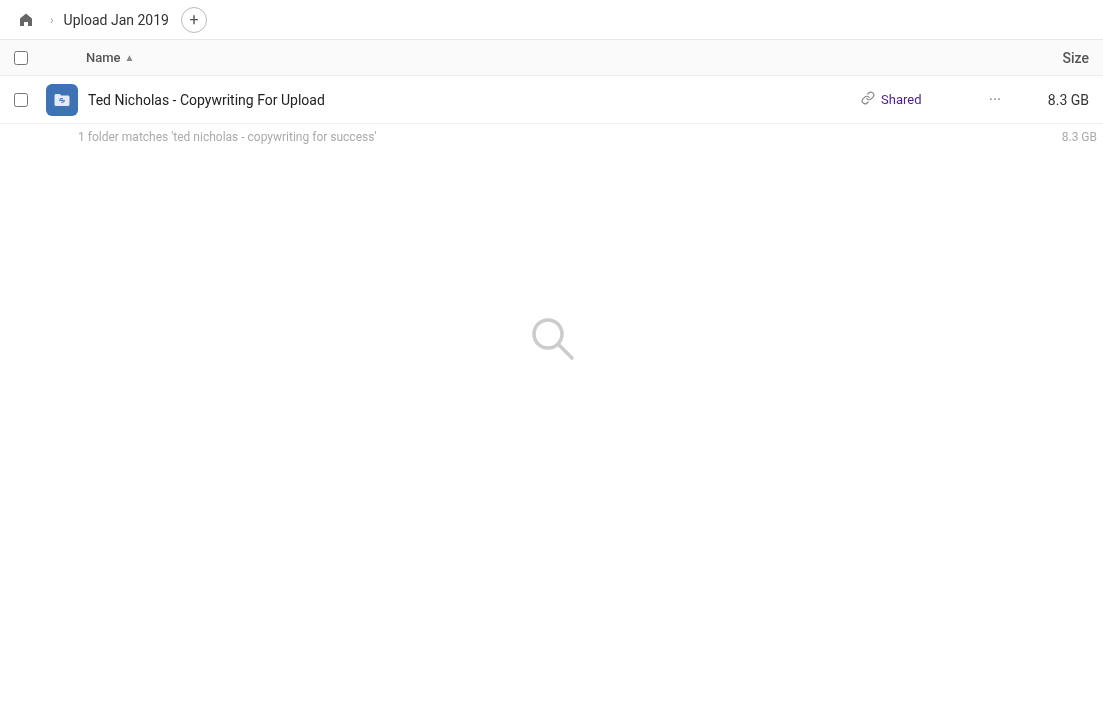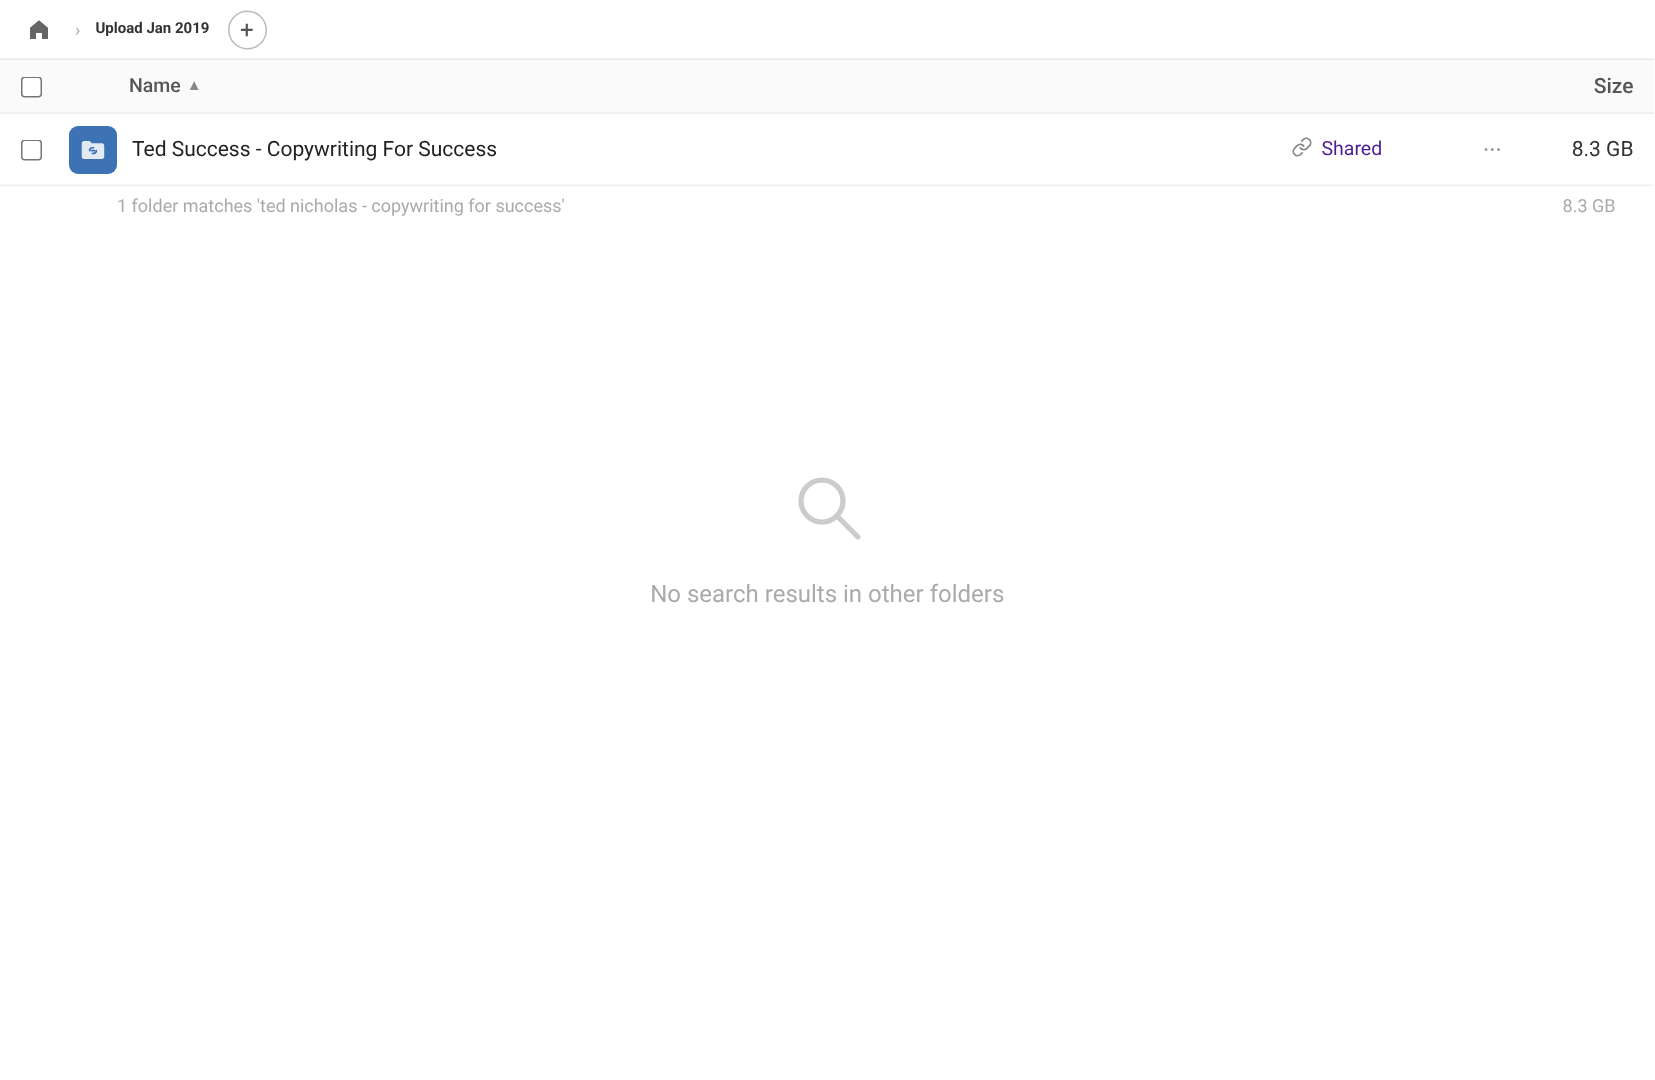--- a/index.html
+++ b/index.html
@@ -40,23 +40,23 @@
       flex-shrink: 0;
     }
 
     .breadcrumb-chevron {
       color: #aaa;
       font-size: 12px;
       margin: 0 2px;
     }
 
     .breadcrumb-title {
-      font-size: 10px;
+      font-size: 14px;
       color: #333;
-      font-weight: 700;
+      font-weight: 400;
     }
 
     .add-btn {
       display: flex;
       align-items: center;
       justify-content: center;
       width: 26px;
       height: 26px;
       border: 1.5px solid #bbb;
       border-radius: 50%;
@@ -193,21 +193,21 @@
       text-align: right;
       font-size: 14px;
       color: #333;
     }
 
     
     .match-summary {
       display: flex;
       align-items: center;
       justify-content: space-between;
-      padding: 6px 26px 6px 78px;
+      padding: 6px 6px 6px 78px;
       font-size: 12px;
       color: #aaa;
     }
 
     .match-summary-size {
       width: 80px;
       text-align: right;
       font-size: 12px;
       color: #aaa;
     }
@@ -264,21 +264,21 @@
   <div class="file-icon-wrap">
     <svg viewBox="0 0 24 24" fill="none">
 
       <path d="M2 6C2 4.9 2.9 4 4 4H9L11 6H20C21.1 6 22 6.9 22 8V18C22 19.1 21.1 20 20 20H4C2.9 20 2 19.1 2 18V6Z" fill="white" opacity="0.85"></path>
 
       <path d="M9 12.5C9 11.1 10.1 10 11.5 10H12.5" stroke="#3d72b4" stroke-width="1.5" stroke-linecap="round"></path>
       <path d="M15 12.5C15 13.9 13.9 15 12.5 15H11.5" stroke="#3d72b4" stroke-width="1.5" stroke-linecap="round"></path>
       <line x1="10.5" y1="12.5" x2="13.5" y2="12.5" stroke="#3d72b4" stroke-width="1.5" stroke-linecap="round"></line>
     </svg>
   </div>
-  <div class="file-name">Ted Success - Copywriting For Success</div>
+  <div class="file-name">Ted Nicholas - Copywriting For Upload</div>
   <div class="shared-area">
     <span class="shared-icon">
       <svg width="14" height="14" viewBox="0 0 24 24" fill="none">
         <path d="M10 13a5 5 0 0 0 7.54.54l3-3a5 5 0 0 0-7.07-7.07l-1.72 1.71" stroke="#888" stroke-width="2" stroke-linecap="round" stroke-linejoin="round"></path>
         <path d="M14 11a5 5 0 0 0-7.54-.54l-3 3a5 5 0 0 0 7.07 7.07l1.71-1.71" stroke="#888" stroke-width="2" stroke-linecap="round" stroke-linejoin="round"></path>
       </svg>
     </span>
     <span>Shared</span>
   </div>
   <div class="more-btn">···</div>
@@ -290,14 +290,13 @@
   <span class="match-summary-size">8.3 GB</span>
 </div>
 
 <div class="empty-state">
   <div class="empty-search-icon">
     <svg width="56" height="56" viewBox="0 0 56 56" fill="none">
       <circle cx="24" cy="24" r="14" stroke="#ccc" stroke-width="3.5"></circle>
       <line x1="34" y1="34" x2="48" y2="48" stroke="#ccc" stroke-width="3.5" stroke-linecap="round"></line>
     </svg>
   </div>
-  <span class="empty-state-text">No search results in other folders</span>
 </div>
 
 </body></html>

